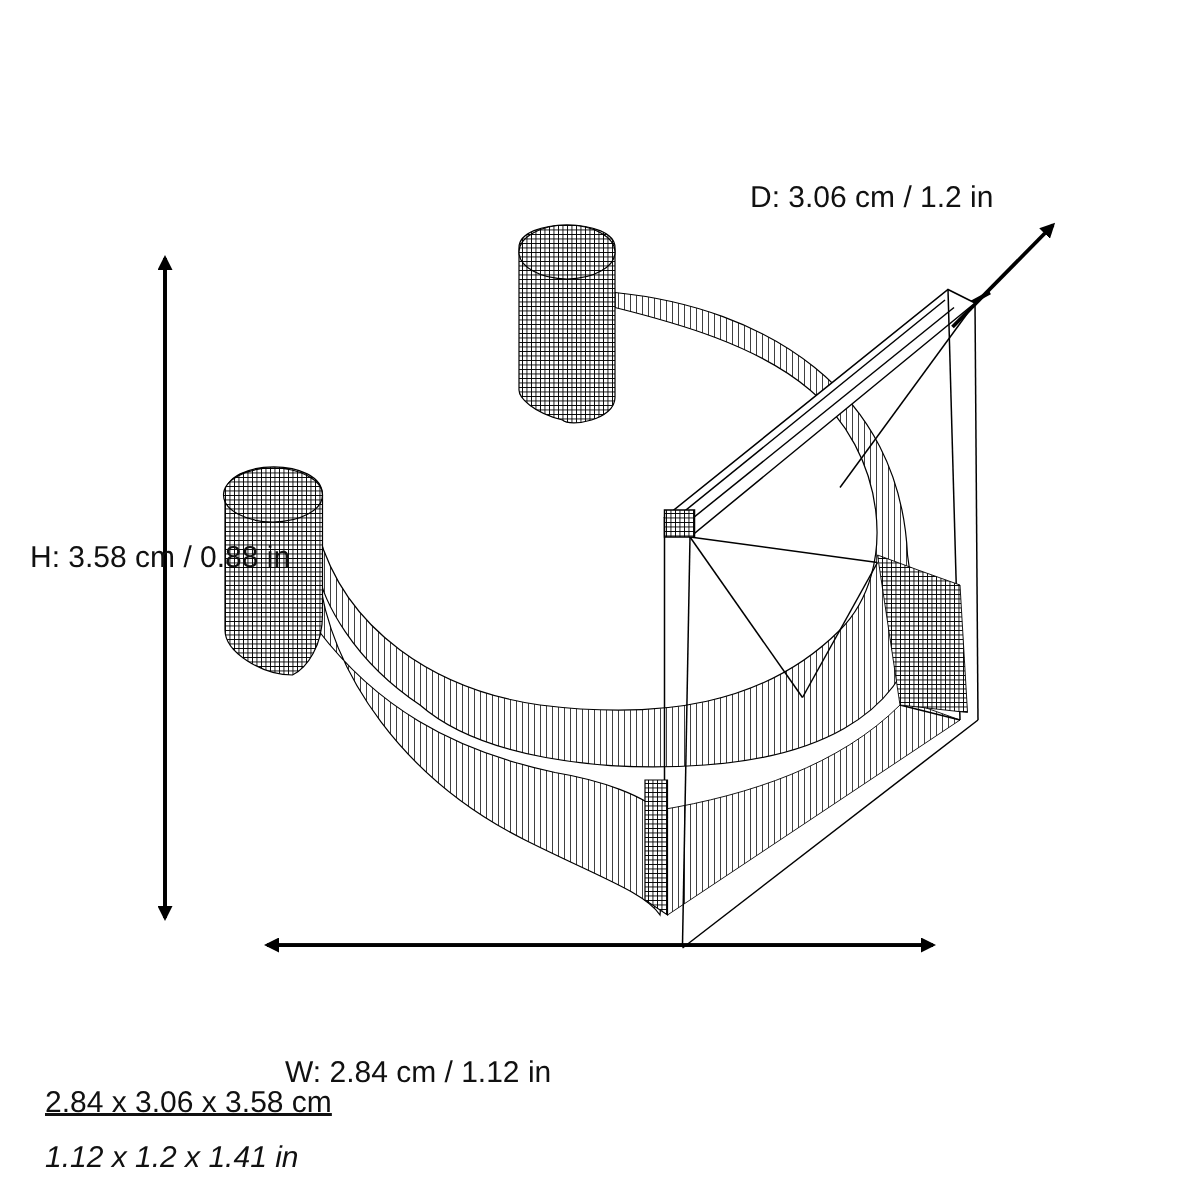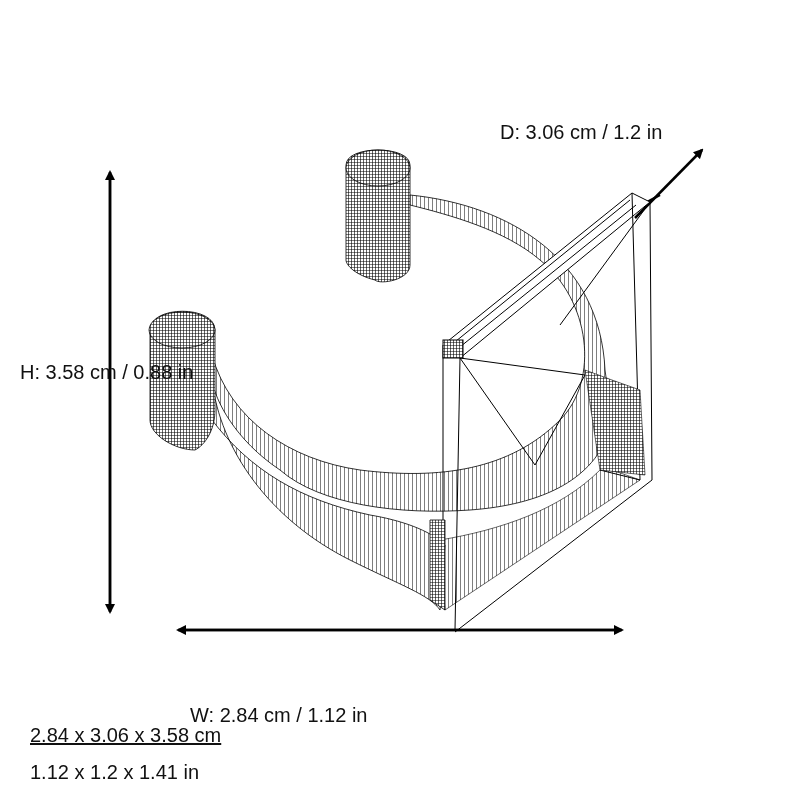--- a/index.html
+++ b/index.html
@@ -3,21 +3,21 @@
 <meta charset="utf-8">
 <style>
   html, body { margin:0; padding:0; background:#ffffff; }
   body { width:800px; height:800px; position:relative; overflow:hidden;
          font-family:"Liberation Sans", sans-serif; color:#000; }
   .label { position:absolute; font-size:20px; line-height:20px; white-space:nowrap; color:#111; }
   #lbl-d { left:500px; top:122px; }
   #lbl-h { left:20px; top:362px; }
   #lbl-w { left:190px; top:657px;margin-top:48px; }
   #sum-cm { left:30px; top:725px;text-decoration:underline; }
-  #sum-in { left:30px; top:762px; }
+  #sum-in { left:30px; top:762px;font-style:italic; }
   svg#scene { position:absolute; left:0; top:0; }
 </style>
 </head>
 <body>
 
 <svg id="scene" width="800" height="800" viewBox="0 0 800 800">
   <defs>
     <marker id="ah" markerWidth="10" markerHeight="10" refX="8" refY="5" orient="auto" markerUnits="userSpaceOnUse">
       <path d="M0,0 L10,5 L0,10 Z" fill="#000"></path>
     </marker>

